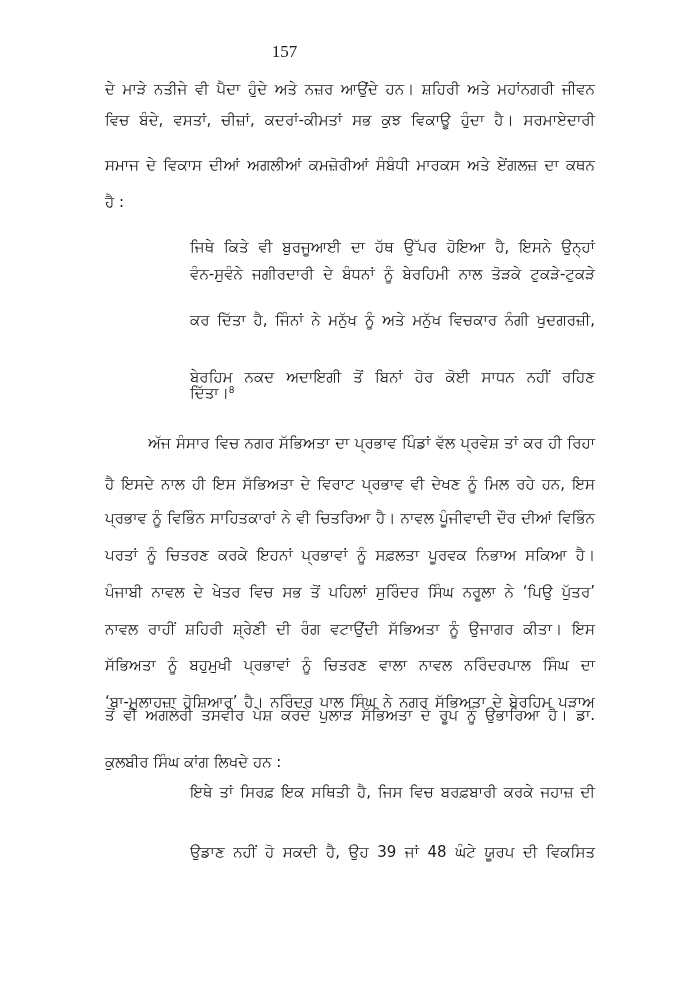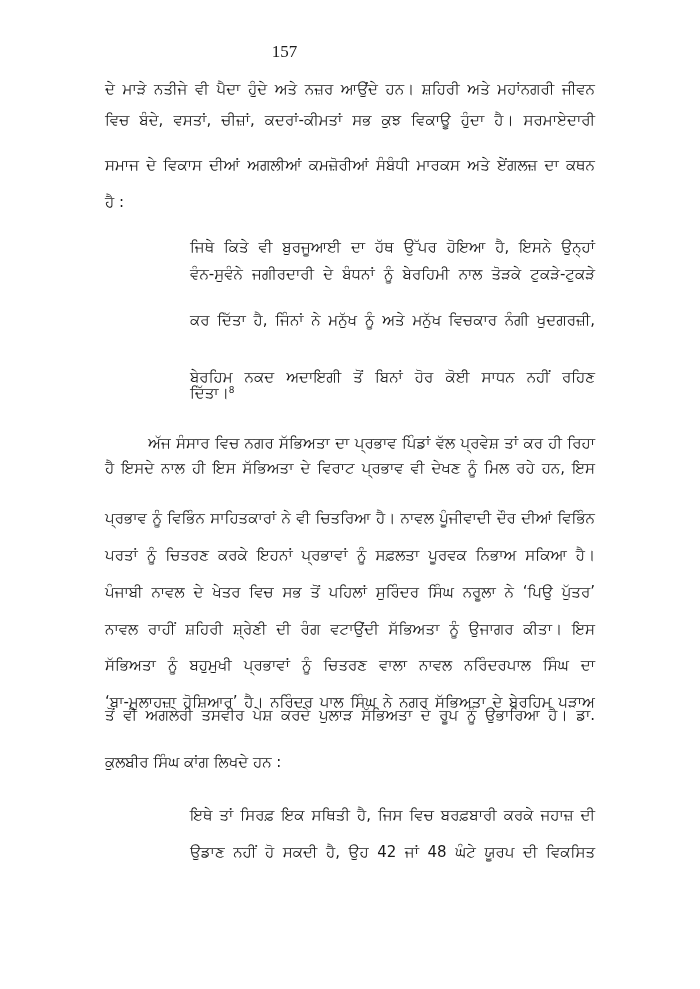--- a/index.html
+++ b/index.html
@@ -24,24 +24,24 @@
 <div class="line body-line" style="top:155px">ਸਮਾਜ ਦੇ ਵਿਕਾਸ ਦੀਆਂ ਅਗਲੀਆਂ ਕਮਜ਼ੋਰੀਆਂ ਸੰਬੰਧੀ ਮਾਰਕਸ ਅਤੇ ਏਂਗਲਜ਼ ਦਾ ਕਥਨ</div>
 <div class="line body-line last-line" style="top:192px">ਹੈ :</div>
 
 <div class="line quote-line" style="top:237px">ਜਿਥੇ ਕਿਤੇ ਵੀ ਬੁਰਜੂਆਈ ਦਾ ਹੱਥ ਉੱਪਰ ਹੋਇਆ ਹੈ, ਇਸਨੇ ਉਨ੍ਹਾਂ</div>
 <div class="line quote-line" style="top:264px">ਵੰਨ-ਸੁਵੰਨੇ ਜਗੀਰਦਾਰੀ ਦੇ ਬੰਧਨਾਂ ਨੂੰ ਬੇਰਹਿਮੀ ਨਾਲ ਤੋੜਕੇ ਟੁਕੜੇ-ਟੁਕੜੇ</div>
 <div class="line quote-line" style="top:310px">ਕਰ ਦਿੱਤਾ ਹੈ, ਜਿੰਨਾਂ ਨੇ ਮਨੁੱਖ ਨੂੰ ਅਤੇ ਮਨੁੱਖ ਵਿਚਕਾਰ ਨੰਗੀ ਖੁਦਗਰਜ਼ੀ,</div>
 <div class="line quote-line" style="top:367px">ਬੇਰਹਿਮ ਨਕਦ ਅਦਾਇਗੀ ਤੋਂ ਬਿਨਾਂ ਹੋਰ ਕੋਈ ਸਾਧਨ ਨਹੀਂ ਰਹਿਣ</div>
 <div class="line quote-line last-line" style="top:383px"><span>ਦਿੱਤਾ।</span><sup>8</sup></div>
 
 <div class="line indent-line" style="top:433px">ਅੱਜ ਸੰਸਾਰ ਵਿਚ ਨਗਰ ਸੱਭਿਅਤਾ ਦਾ ਪ੍ਰਭਾਵ ਪਿੰਡਾਂ ਵੱਲ ਪ੍ਰਵੇਸ਼ ਤਾਂ ਕਰ ਹੀ ਰਿਹਾ</div>
-<div class="line body-line" style="top:458px">ਹੈ ਇਸਦੇ ਨਾਲ ਹੀ ਇਸ ਸੱਭਿਅਤਾ ਦੇ ਵਿਰਾਟ ਪ੍ਰਭਾਵ ਵੀ ਦੇਖਣ ਨੂੰ ਮਿਲ ਰਹੇ ਹਨ, ਇਸ</div>
+<div class="line body-line" style="top:474px">ਹੈ ਇਸਦੇ ਨਾਲ ਹੀ ਇਸ ਸੱਭਿਅਤਾ ਦੇ ਵਿਰਾਟ ਪ੍ਰਭਾਵ ਵੀ ਦੇਖਣ ਨੂੰ ਮਿਲ ਰਹੇ ਹਨ, ਇਸ</div>
 <div class="line body-line" style="top:508px">ਪ੍ਰਭਾਵ ਨੂੰ ਵਿਭਿੰਨ ਸਾਹਿਤਕਾਰਾਂ ਨੇ ਵੀ ਚਿਤਰਿਆ ਹੈ। ਨਾਵਲ ਪੂੰਜੀਵਾਦੀ ਦੌਰ ਦੀਆਂ ਵਿਭਿੰਨ</div>
 <div class="line body-line" style="top:545px">ਪਰਤਾਂ ਨੂੰ ਚਿਤਰਣ ਕਰਕੇ ਇਹਨਾਂ ਪ੍ਰਭਾਵਾਂ ਨੂੰ ਸਫ਼ਲਤਾ ਪੂਰਵਕ ਨਿਭਾਅ ਸਕਿਆ ਹੈ।</div>
 <div class="line body-line" style="top:582px">ਪੰਜਾਬੀ ਨਾਵਲ ਦੇ ਖੇਤਰ ਵਿਚ ਸਭ ਤੋਂ ਪਹਿਲਾਂ ਸੁਰਿੰਦਰ ਸਿੰਘ ਨਰੂਲਾ ਨੇ ‘ਪਿਉ ਪੁੱਤਰ’</div>
 <div class="line body-line" style="top:619px">ਨਾਵਲ ਰਾਹੀਂ ਸ਼ਹਿਰੀ ਸ਼੍ਰੇਣੀ ਦੀ ਰੰਗ ਵਟਾਉਂਦੀ ਸੱਭਿਅਤਾ ਨੂੰ ਉਜਾਗਰ ਕੀਤਾ। ਇਸ</div>
 <div class="line body-line" style="top:655px">ਸੱਭਿਅਤਾ ਨੂੰ ਬਹੁਮੁਖੀ ਪ੍ਰਭਾਵਾਂ ਨੂੰ ਚਿਤਰਣ ਵਾਲਾ ਨਾਵਲ ਨਰਿੰਦਰਪਾਲ ਸਿੰਘ ਦਾ</div>
 <div class="line body-line" style="top:692px">‘ਬਾ-ਮੁਲਾਹਜ਼ਾ ਹੋਸ਼ਿਆਰ’ ਹੈ। ਨਰਿੰਦਰ ਪਾਲ ਸਿੰਘ ਨੇ ਨਗਰ ਸੱਭਿਅਤਾ ਦੇ ਬੇਰਹਿਮ ਪੜਾਅ</div>
 <div class="line body-line" style="top:705px">ਤੋਂ ਵੀ ਅਗਲੇਰੀ ਤਸਵੀਰ ਪੇਸ਼ ਕਰਦੇ ਪੁਲਾੜ ਸੱਭਿਅਤਾ ਦੇ ਰੂਪ ਨੂੰ ਉਭਾਰਿਆ ਹੈ। ਡਾ.</div>
 <div class="line body-line last-line" style="top:752px">ਕੁਲਬੀਰ ਸਿੰਘ ਕਾਂਗ ਲਿਖਦੇ ਹਨ :</div>
 
-<div class="line quote-line" style="top:805px">ਇਥੇ ਤਾਂ ਸਿਰਫ਼ ਇਕ ਸਥਿਤੀ ਹੈ, ਜਿਸ ਵਿਚ ਬਰਫ਼ਬਾਰੀ ਕਰਕੇ ਜਹਾਜ਼ ਦੀ</div>
-<div class="line quote-line" style="top:842px">ਉਡਾਣ ਨਹੀਂ ਹੋ ਸਕਦੀ ਹੈ, ਉਹ 42 ਜਾਂ 48 ਘੰਟੇ ਯੂਰਪ ਦੀ ਵਿਕਸਿਤ</div>
+<div class="line quote-line" style="top:782px">ਇਥੇ ਤਾਂ ਸਿਰਫ਼ ਇਕ ਸਥਿਤੀ ਹੈ, ਜਿਸ ਵਿਚ ਬਰਫ਼ਬਾਰੀ ਕਰਕੇ ਜਹਾਜ਼ ਦੀ</div>
+<div class="line quote-line" style="top:842px">ਉਡਾਣ ਨਹੀਂ ਹੋ ਸਕਦੀ ਹੈ, ਉਹ 39 ਜਾਂ 48 ਘੰਟੇ ਯੂਰਪ ਦੀ ਵਿਕਸਿਤ</div>
 
 </body></html>

